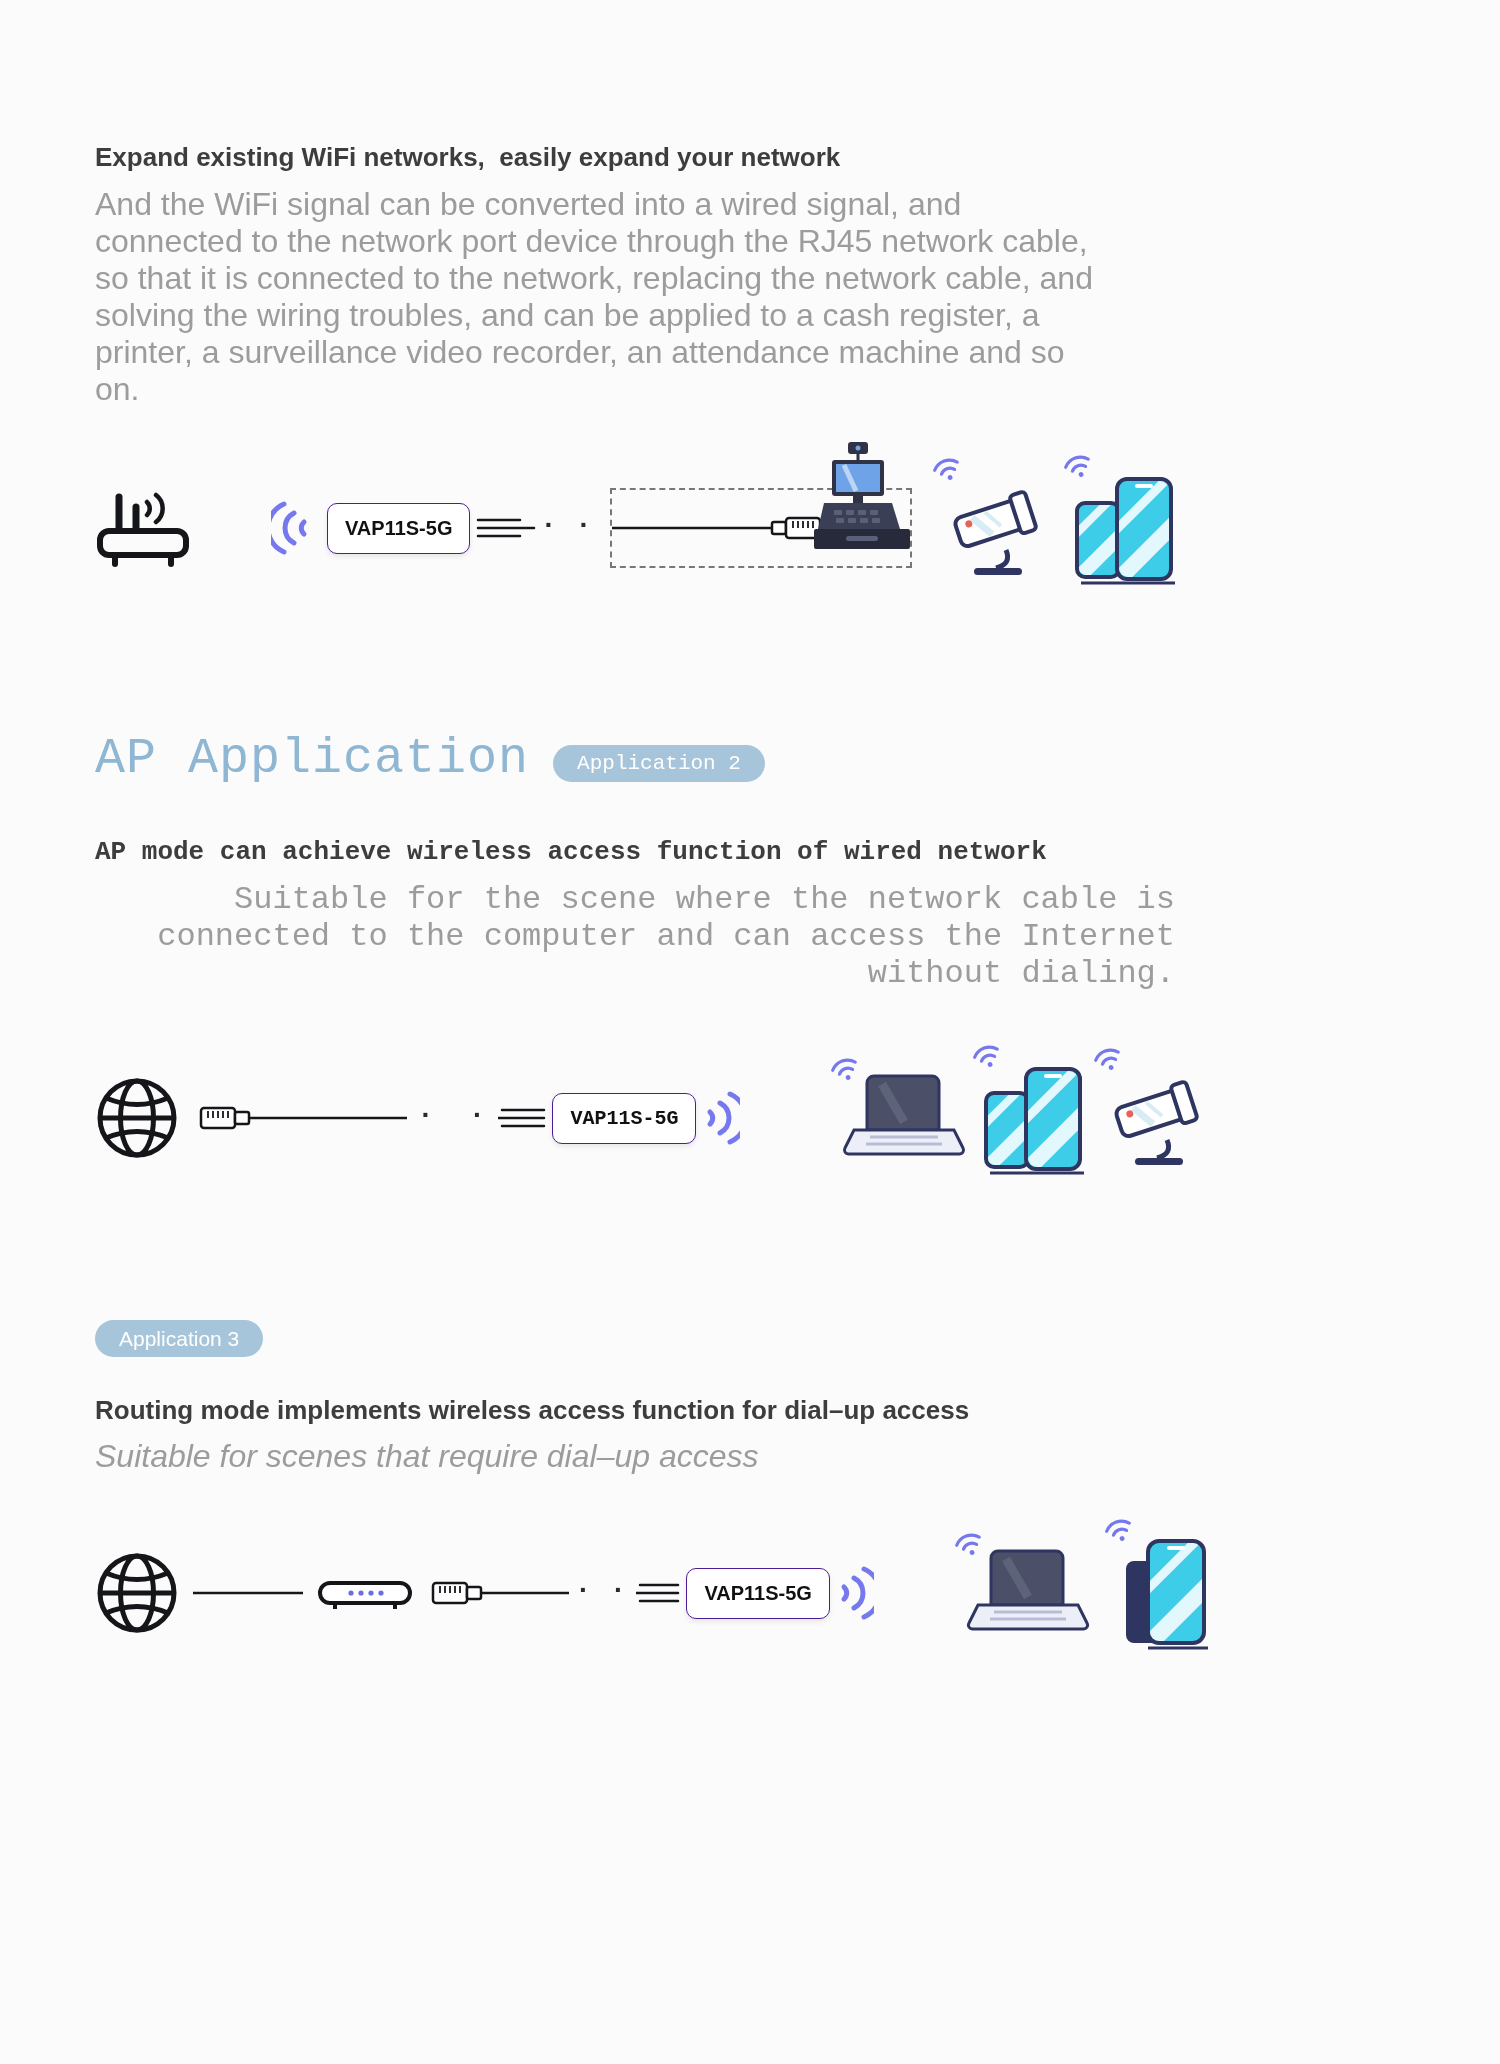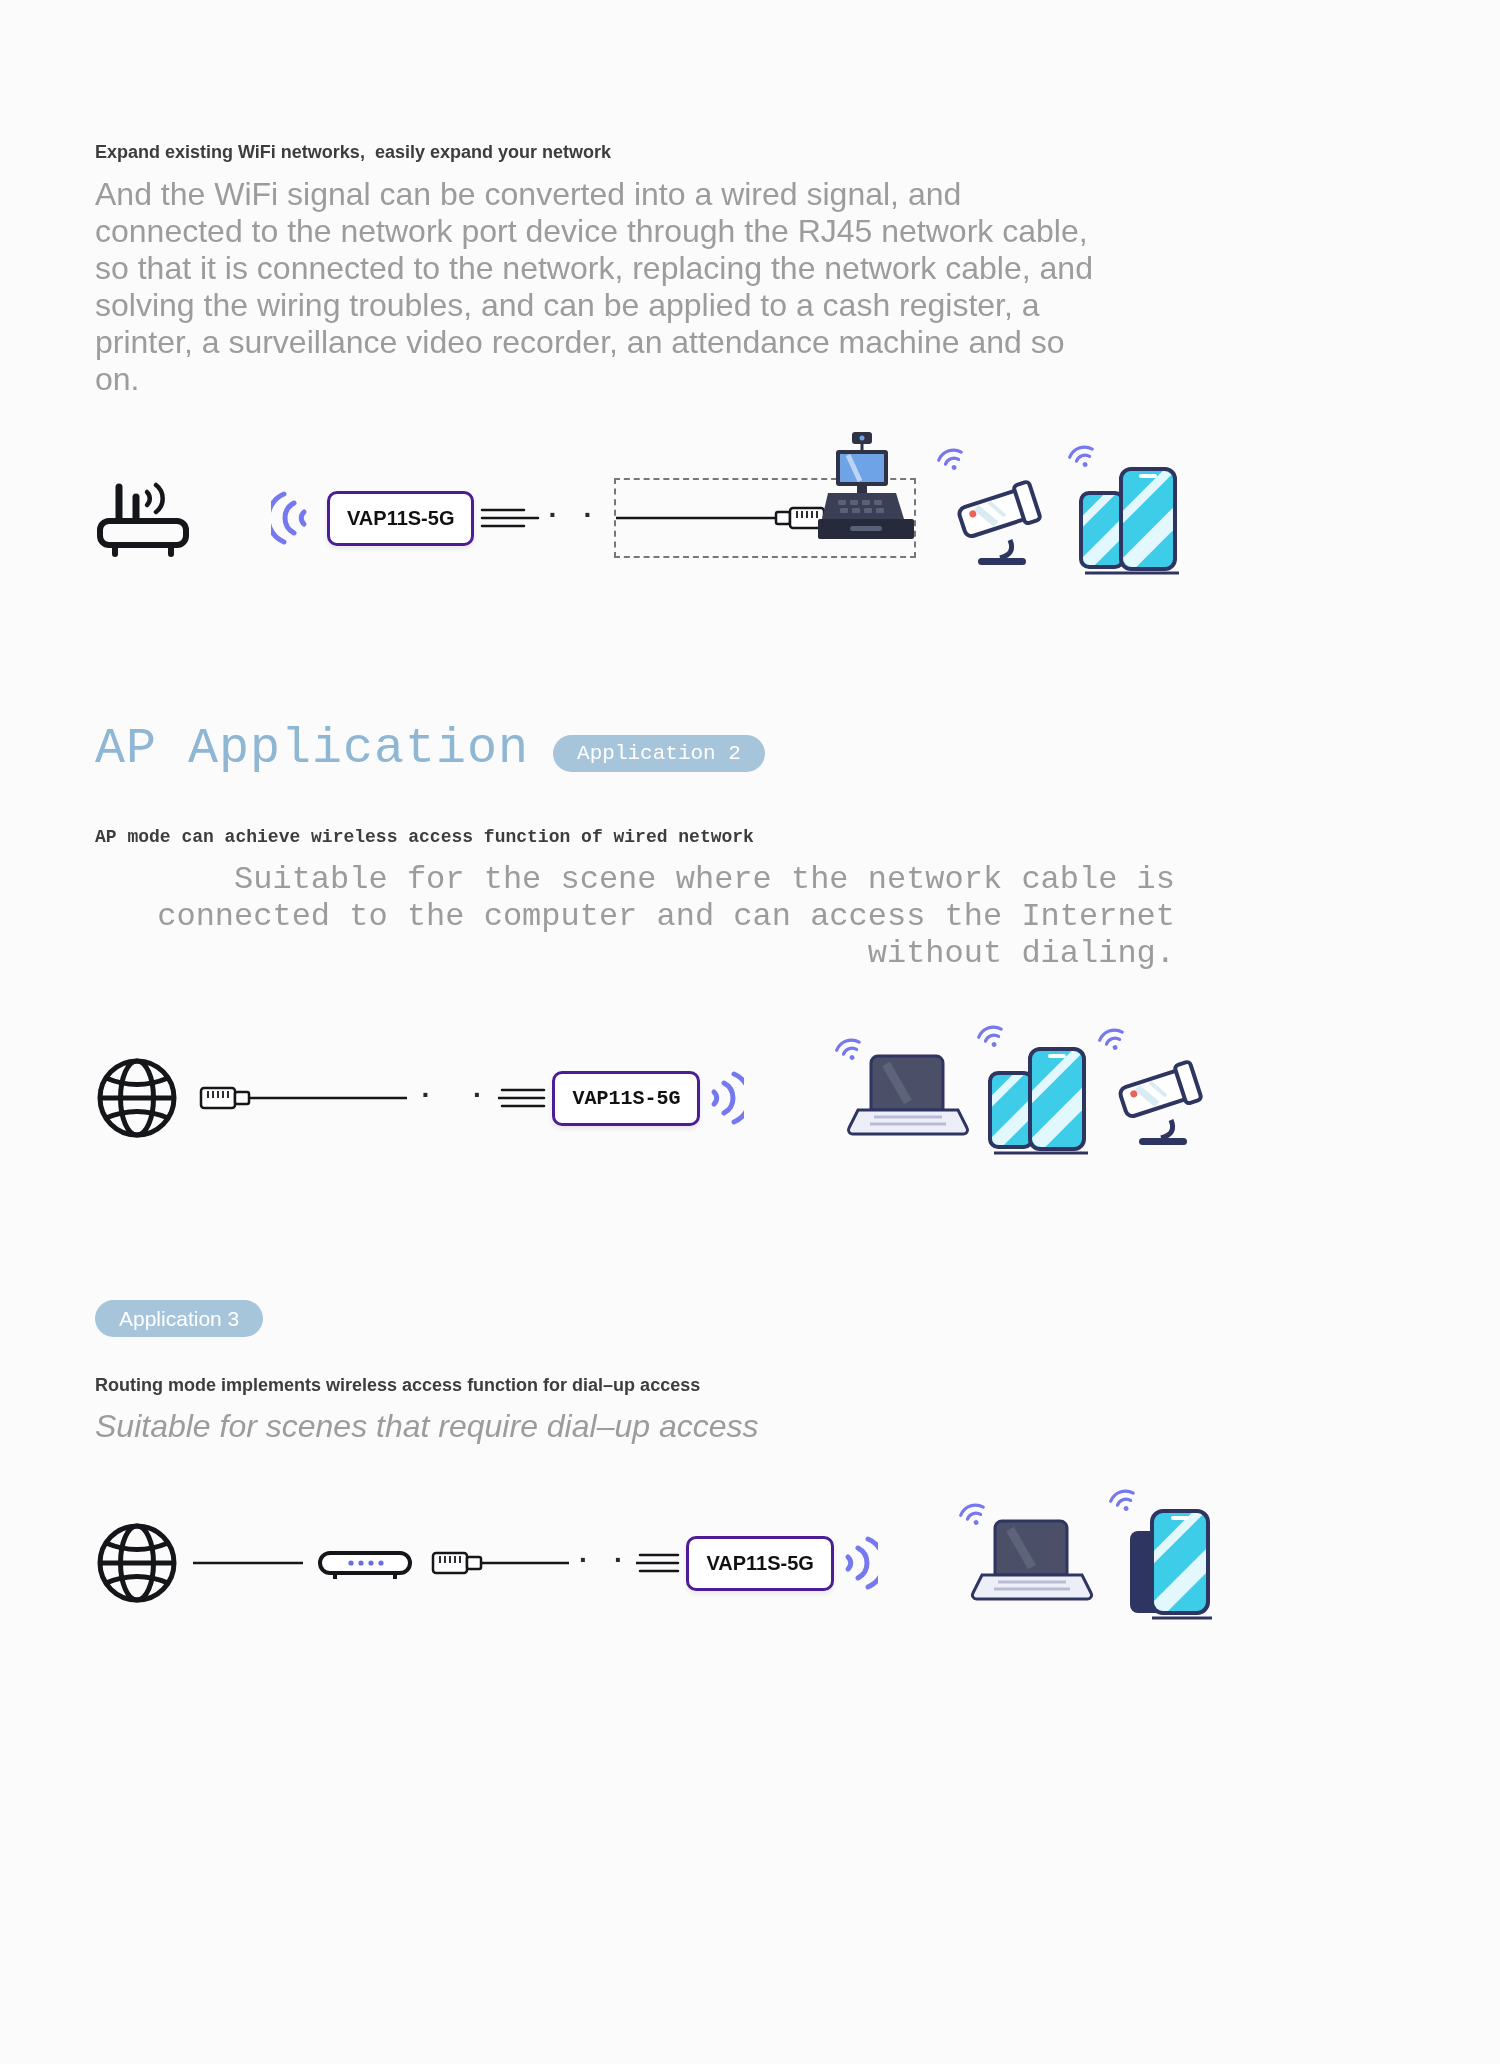--- a/index.html
+++ b/index.html
@@ -8,40 +8,40 @@
     width:1500px; height:2064px; margin:0 auto; background:#fbfbfb;
     font-family:"Liberation Sans", sans-serif;
     padding:0 88px 0 95px; overflow:hidden; position:relative;
   }
   .title-row { display:flex; align-items:center; gap:24px; }
   .sec-title { font-size:50px; font-weight:400; color:#8FB6D2; letter-spacing:1px; white-space:nowrap; }
   .badge {
     background:#A7C5DA; color:#ffffff; font-size:21px; line-height:1;
     padding:8px 24px; border-radius:20px; white-space:nowrap; margin-top:10px;
   }
-  .sec-subtitle { font-size:18px; font-weight:700; color:#3D3D3D; white-space:pre-wrap; }
+  .sec-subtitle { font-size:26px; font-weight:700; color:#3D3D3D; white-space:pre-wrap; }
   .sec-body { font-size:32px; color:#9C9C9C; line-height:37px; max-width:1000px; }
   .sec2 .sec-body, .sec3 .sec-body { max-width:1080px; }
 
   .sec1 { padding-top:96px; }
   .sec1 .sec-subtitle { margin-top:46px; }
   .sec1 .sec-body { margin-top:13px; }
   .sec1 .diagram { margin-top:40px; }
   .sec2 { margin-top:122px;font-family:Liberation Mono, monospace; }
   .sec2 .sec-subtitle { margin-top:50px; }
   .sec2 .sec-body { margin-top:14px;text-align:right; }
   .sec2 .diagram { margin-top:46px; }
   .sec3 { margin-top:112px; }
   .sec3 .sec-subtitle { margin-top:38px; }
   .sec3 .sec-body { margin-top:12px;font-style:italic; }
   .sec3 .diagram { margin-top:38px; }
 
   .diagram { display:flex; align-items:center; min-height:160px; }
   .vap-box {
-    background:#ffffff; border:3px solid #4c1d95; border-radius:10px;
+    background:#ffffff; border:1px solid #4c1d95; border-radius:10px;
     padding:13px 17px; font-size:20px; font-weight:700; color:#111;
     white-space:nowrap; box-shadow:0 3px 5px rgba(0,0,0,0.08); flex:0 0 auto;
   }
   .dots {
     font-size:28px; font-weight:700; color:#2a2a2a; letter-spacing:9px;
     margin:0 4px 0 8px; transform:translateY(-3px); flex:0 0 auto;
   }
   .dashed-box {
     position:relative; width:302px; height:80px; border:2px dashed #777;
     display:flex; align-items:center; flex:0 0 auto;

